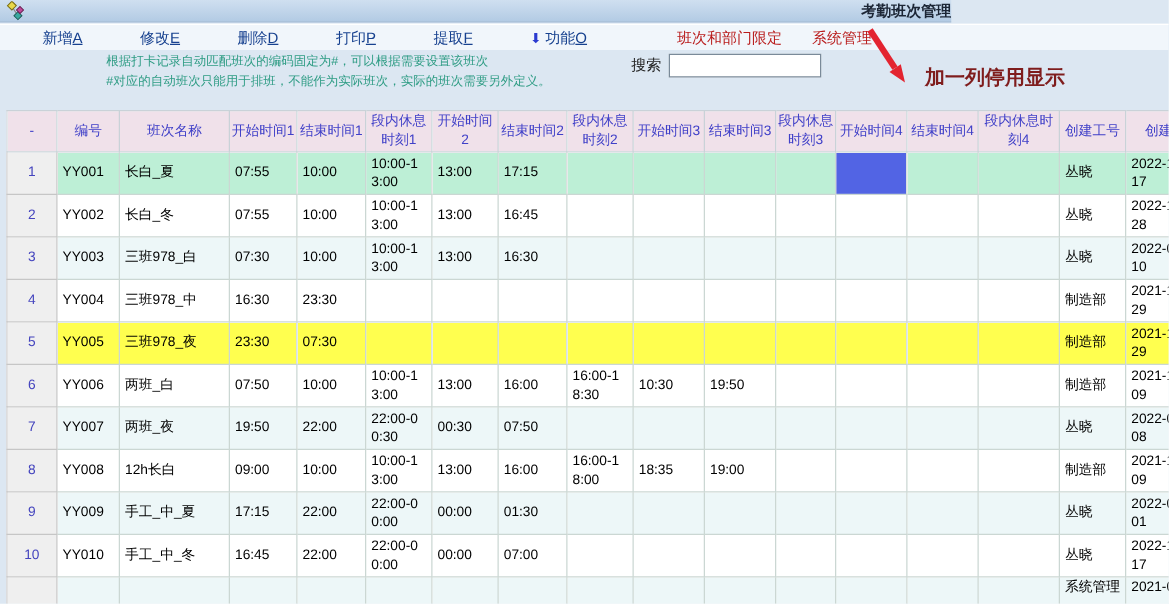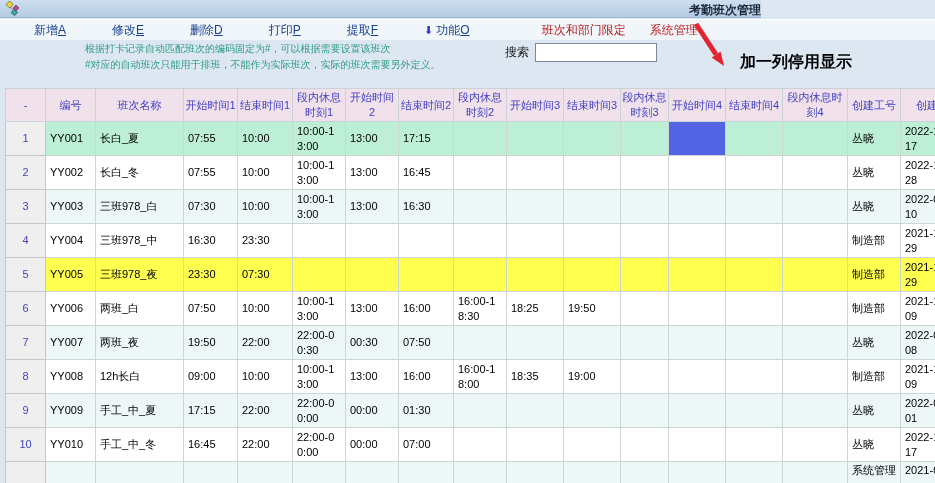--- a/index.html
+++ b/index.html
@@ -39,21 +39,21 @@
   .search-label{ font-size:12px; color:#222; margin-right:6px; }
   .search-input{
     width:122px; height:19px; border:1px solid #7a8a99; background:#fff;
     font-size:12px; font-family:"Liberation Sans", sans-serif; padding:0 3px;
   }
 
   
   .anno-arrow{ position:absolute; left:690px; top:22px; width:50px; height:50px; }
   .anno-text{
     position:absolute; left:740px; top:52px;
-    color:#000000; font-size:16px; font-weight:bold; white-space:nowrap;
+    color:#7f1d1d; font-size:16px; font-weight:bold; white-space:nowrap;
   }
 
   
   .gridwrap{
     position:absolute; top:88px; left:5px; width:930px; height:395px;
     overflow:hidden; background:#fff;
   }
   table{
     border-collapse:collapse; table-layout:fixed; width:970px;
     font-size:11px; color:#000;
@@ -267,21 +267,21 @@
         <tr class="r-white">
           <td class="f-num">6</td>
           <td class="f-code">YY006</td>
           <td class="f-name">两班_白</td>
           <td class="f-start1">07:50</td>
           <td class="f-end1">10:00</td>
           <td class="f-rest1">10:00-13:00</td>
           <td class="f-start2">13:00</td>
           <td class="f-end2">16:00</td>
           <td class="f-rest2">16:00-18:30</td>
-          <td class="f-start3">18:25</td>
+          <td class="f-start3">10:30</td>
           <td class="f-end3">19:50</td>
           <td class="f-rest3"></td>
           <td class="f-start4"></td>
           <td class="f-end4"></td>
           <td class="f-rest4"></td>
           <td class="f-creator">制造部</td>
           <td class="f-date">2021-1
 09</td>
         </tr>
         <tr class="r-tint">

